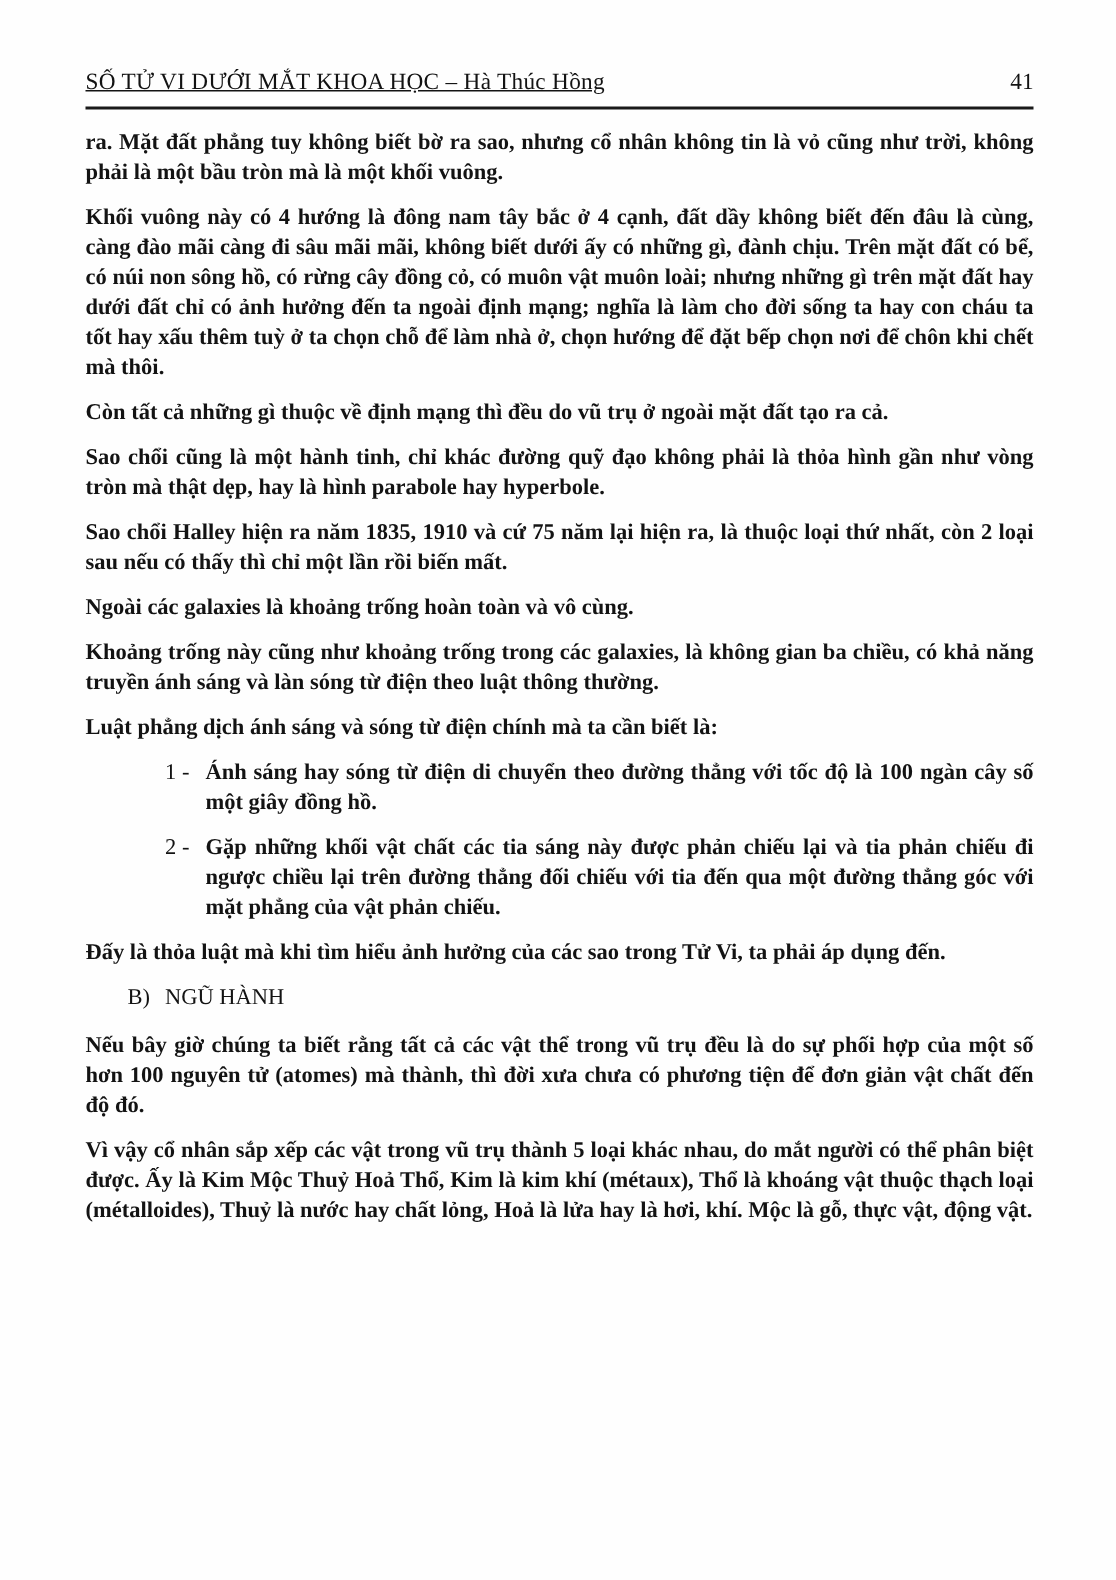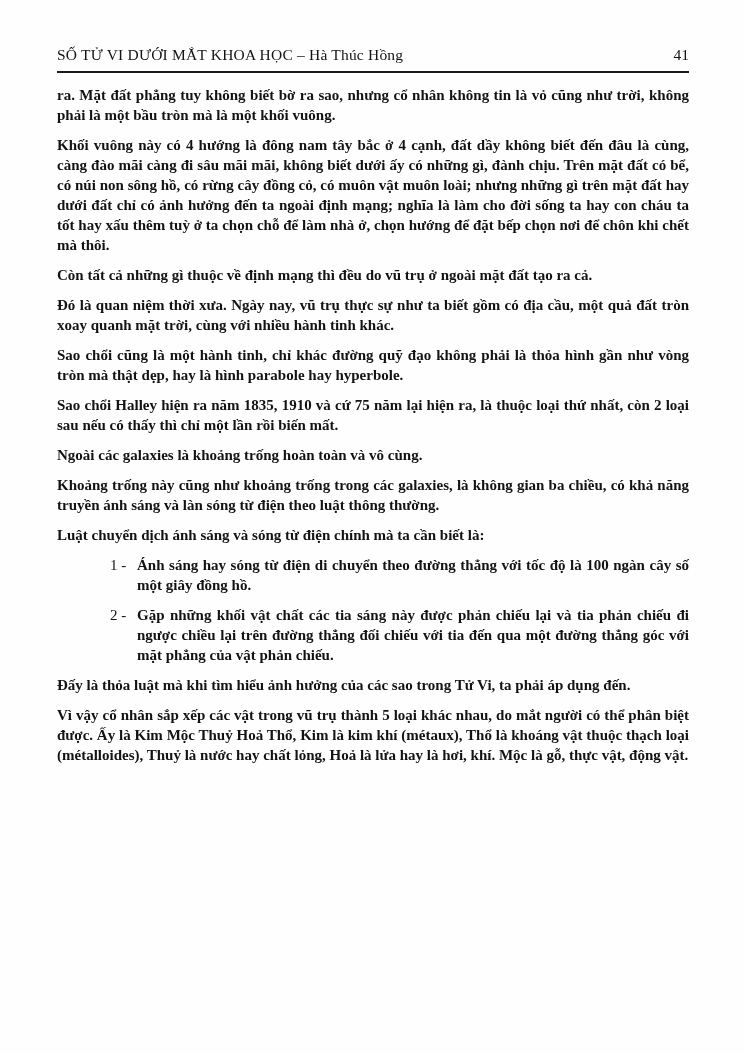--- a/index.html
+++ b/index.html
@@ -23,20 +23,21 @@
     justify-content: space-between;
     align-items: baseline;
     font-size: 15.5px;
     border-bottom: 2px solid #1a1a1a;
     padding-bottom: 7px;
     margin-bottom: 12px;
   }
   .running-header .title {
     letter-spacing: 0.2px;
     white-space: nowrap;
+    text-decoration: underline;
   }
   .running-header .pagenum {
     white-space: nowrap;
   }
   .body-text p {
     font-size: 15px;
     line-height: 20px;
     text-align: justify;
     margin: 0 0 10px 0;
     font-weight: bold;
@@ -77,37 +78,40 @@
   <div class="running-header">
     <span class="title">SỐ TỬ VI DƯỚI MẮT KHOA HỌC – Hà Thúc Hồng</span>
     <span class="pagenum">41</span>
   </div>
 
   <div class="body-text">
 
     <p>ra. Mặt đất phẳng tuy không biết bờ ra sao, nhưng cổ nhân không tin là vỏ cũng như trời, không phải là một bầu tròn mà là một khối vuông.</p>
     <p>Khối vuông này có 4 hướng là đông nam tây bắc ở 4 cạnh, đất dầy không biết đến đâu là cùng, càng đào mãi càng đi sâu mãi mãi, không biết dưới ấy có những gì, đành chịu. Trên mặt đất có bể, có núi non sông hồ, có rừng cây đồng cỏ, có muôn vật muôn loài; nhưng những gì trên mặt đất hay dưới đất chỉ có ảnh hưởng đến ta ngoài định mạng; nghĩa là làm cho đời sống ta hay con cháu ta tốt hay xấu thêm tuỳ ở ta chọn chỗ để làm nhà ở, chọn hướng để đặt bếp chọn nơi để chôn khi chết mà thôi.</p>
     <p>Còn tất cả những gì thuộc về định mạng thì đều do vũ trụ ở ngoài mặt đất tạo ra cả.</p>
-    <p>Đó là quan niệm thời xưa. Ngày nay, vũ trụ thực sự như ta biết gồm có địa cầu, một quả đất tròn xoay quanh mặt trời, cùng với nhiều hành tinh khác.</p>
     <p>Sao chổi cũng là một hành tinh, chỉ khác đường quỹ đạo không phải là thỏa hình gần như vòng tròn mà thật dẹp, hay là hình parabole hay hyperbole.</p>
     <p>Sao chổi Halley hiện ra năm 1835, 1910 và cứ 75 năm lại hiện ra, là thuộc loại thứ nhất, còn 2 loại sau nếu có thấy thì chỉ một lần rồi biến mất.</p>
     <p>Ngoài các galaxies là khoảng trống hoàn toàn và vô cùng.</p>
     <p>Khoảng trống này cũng như khoảng trống trong các galaxies, là không gian ba chiều, có khả năng truyền ánh sáng và làn sóng từ điện theo luật thông thường.</p>
-    <p>Luật chuyển dịch ánh sáng và sóng từ điện chính mà ta cần biết là:</p>
+    <p>Luật phẳng dịch ánh sáng và sóng từ điện chính mà ta cần biết là:</p>
 
     <div class="numbered-list">
       <div class="list-item">
         <span class="marker">1 -</span>
         <p class="item-text">Ánh sáng hay sóng từ điện di chuyển theo đường thẳng với tốc độ là 100 ngàn cây số một giây đồng hồ.</p>
       </div>
       <div class="list-item">
         <span class="marker">2 -</span>
         <p class="item-text">Gặp những khối vật chất các tia sáng này được phản chiếu lại và tia phản chiếu đi ngược chiều lại trên đường thẳng đối chiếu với tia đến qua một đường thẳng góc với mặt phẳng của vật phản chiếu.</p>
       </div>
     </div>
 
     <p>Đấy là thỏa luật mà khi tìm hiểu ảnh hưởng của các sao trong Tử Vi, ta phải áp dụng đến.</p>
 
+    <div class="section-heading">
+      <span class="label">B)</span><span>NGŨ HÀNH</span>
+    </div>
 
+    <p>Nếu bây giờ chúng ta biết rằng tất cả các vật thể trong vũ trụ đều là do sự phối hợp của một số hơn 100 nguyên tử (atomes) mà thành, thì đời xưa chưa có phương tiện để đơn giản vật chất đến độ đó.</p>
     <p>Vì vậy cổ nhân sắp xếp các vật trong vũ trụ thành 5 loại khác nhau, do mắt người có thể phân biệt được. Ấy là Kim Mộc Thuỷ Hoả Thổ, Kim là kim khí (métaux), Thổ là khoáng vật thuộc thạch loại (métalloides), Thuỷ là nước hay chất lỏng, Hoả là lửa hay là hơi, khí. Mộc là gỗ, thực vật, động vật.</p>
 
   </div>
 </div>
 
 </body></html>

